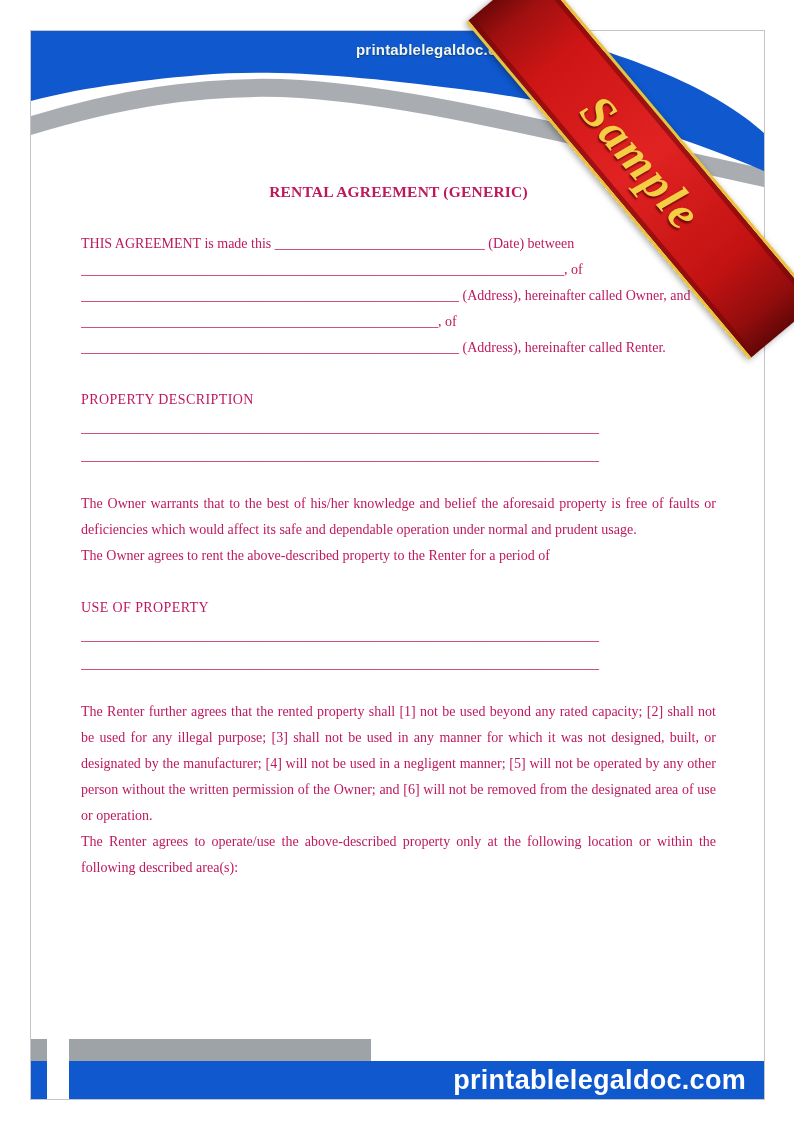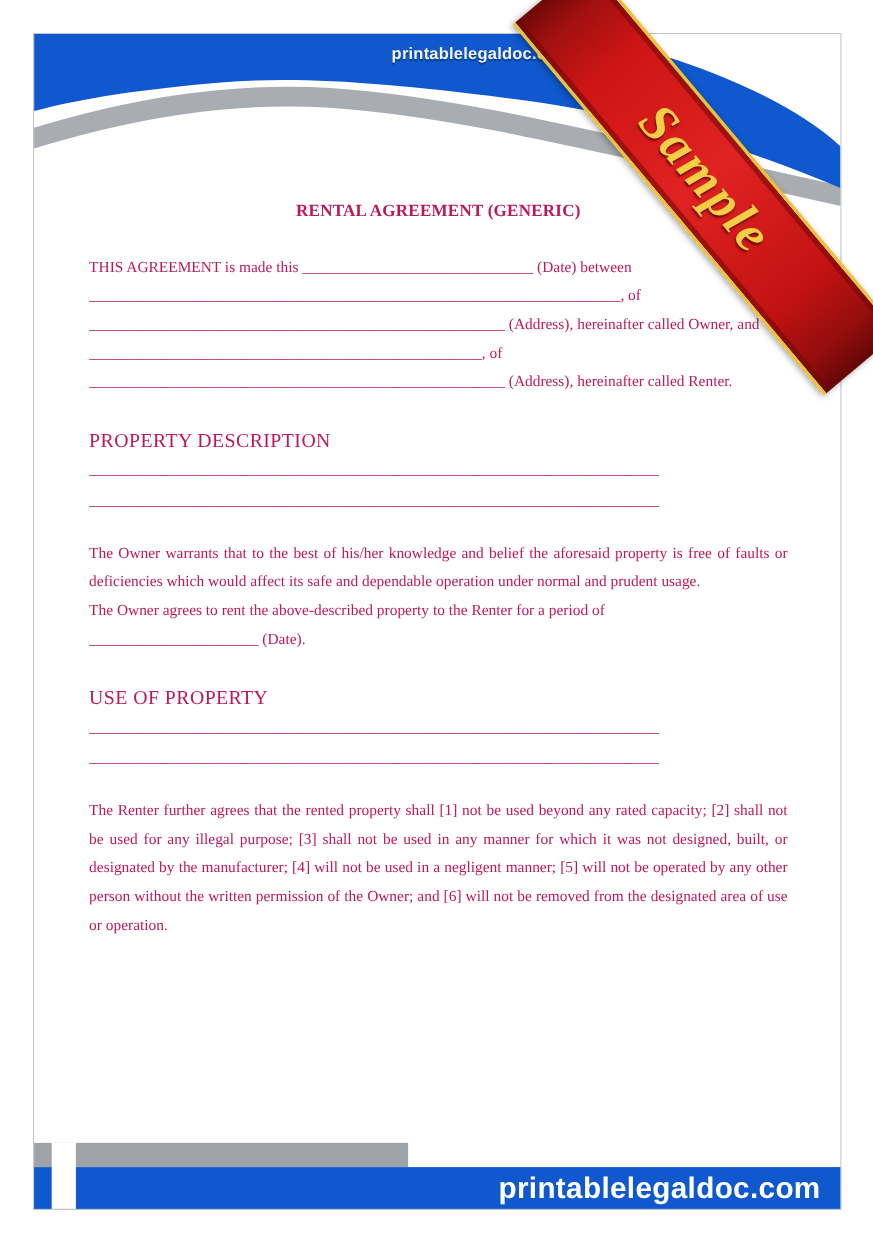--- a/index.html
+++ b/index.html
@@ -62,21 +62,21 @@
     font-size: 14px; line-height: 26px;
     color: #be185d;
   }
   .title {
     font-size: 15.5px; font-weight: bold;
     text-align: center; letter-spacing: 0.2px;
     margin: 0 0 26px;
   }
   .line { margin: 0; white-space: nowrap; overflow: hidden; }
   .heading {
-    font-size: 18px; font-weight: normal;
+    font-size: 14px; font-weight: normal;
     letter-spacing: 0.4px; margin: 26px 0 0;
   }
   .blank { margin: 2px 0 0; white-space: nowrap; overflow: hidden; }
   .para { margin: 22px 0 0; text-align: justify; }
   .para.tight { margin-top: 0; }
   
   .footer-gray {
     position: absolute; left: 0; bottom: 38px;
     width: 340px; height: 22px;
     background: #9ea3a8;
@@ -119,27 +119,27 @@
       <p class="line">______________________________________________________ (Address), hereinafter called Owner, and</p>
       <p class="line">___________________________________________________, of</p>
       <p class="line">______________________________________________________ (Address), hereinafter called Renter.</p>
 
       <h2 class="heading">PROPERTY DESCRIPTION</h2>
       <p class="blank">__________________________________________________________________________</p>
       <p class="blank">__________________________________________________________________________</p>
       <p class="para">The Owner warrants that to the best of his/her knowledge and belief the aforesaid property is free of faults or deficiencies which would affect its safe and dependable operation under normal and prudent usage.</p>
 
       <p class="line">The Owner agrees to rent the above-described property to the Renter for a period of</p>
-      <p class="line">______________________ (Date).</p>
 
       <h2 class="heading">USE OF PROPERTY</h2>
       <p class="blank">__________________________________________________________________________</p>
       <p class="blank">__________________________________________________________________________</p>
       <p class="para">The Renter further agrees that the rented property shall [1] not be used beyond any rated capacity; [2] shall not be used for any illegal purpose; [3] shall not be used in any manner for which it was not designed, built, or designated by the manufacturer; [4] will not be used in a negligent manner; [5] will not be operated by any other person without the written permission of the Owner; and [6] will not be removed from the designated area of use or operation.</p>
 
+      <p class="para tight">The Renter agrees to operate/use the above-described property only at the following location or within the following described area(s):</p>
     </div>
 
     <div class="footer-gray"></div>
     <div class="footer-blue">
       <span>printablelegaldoc.com</span>
     </div>
     <div class="footer-notch"></div>
 
   </div>
 

